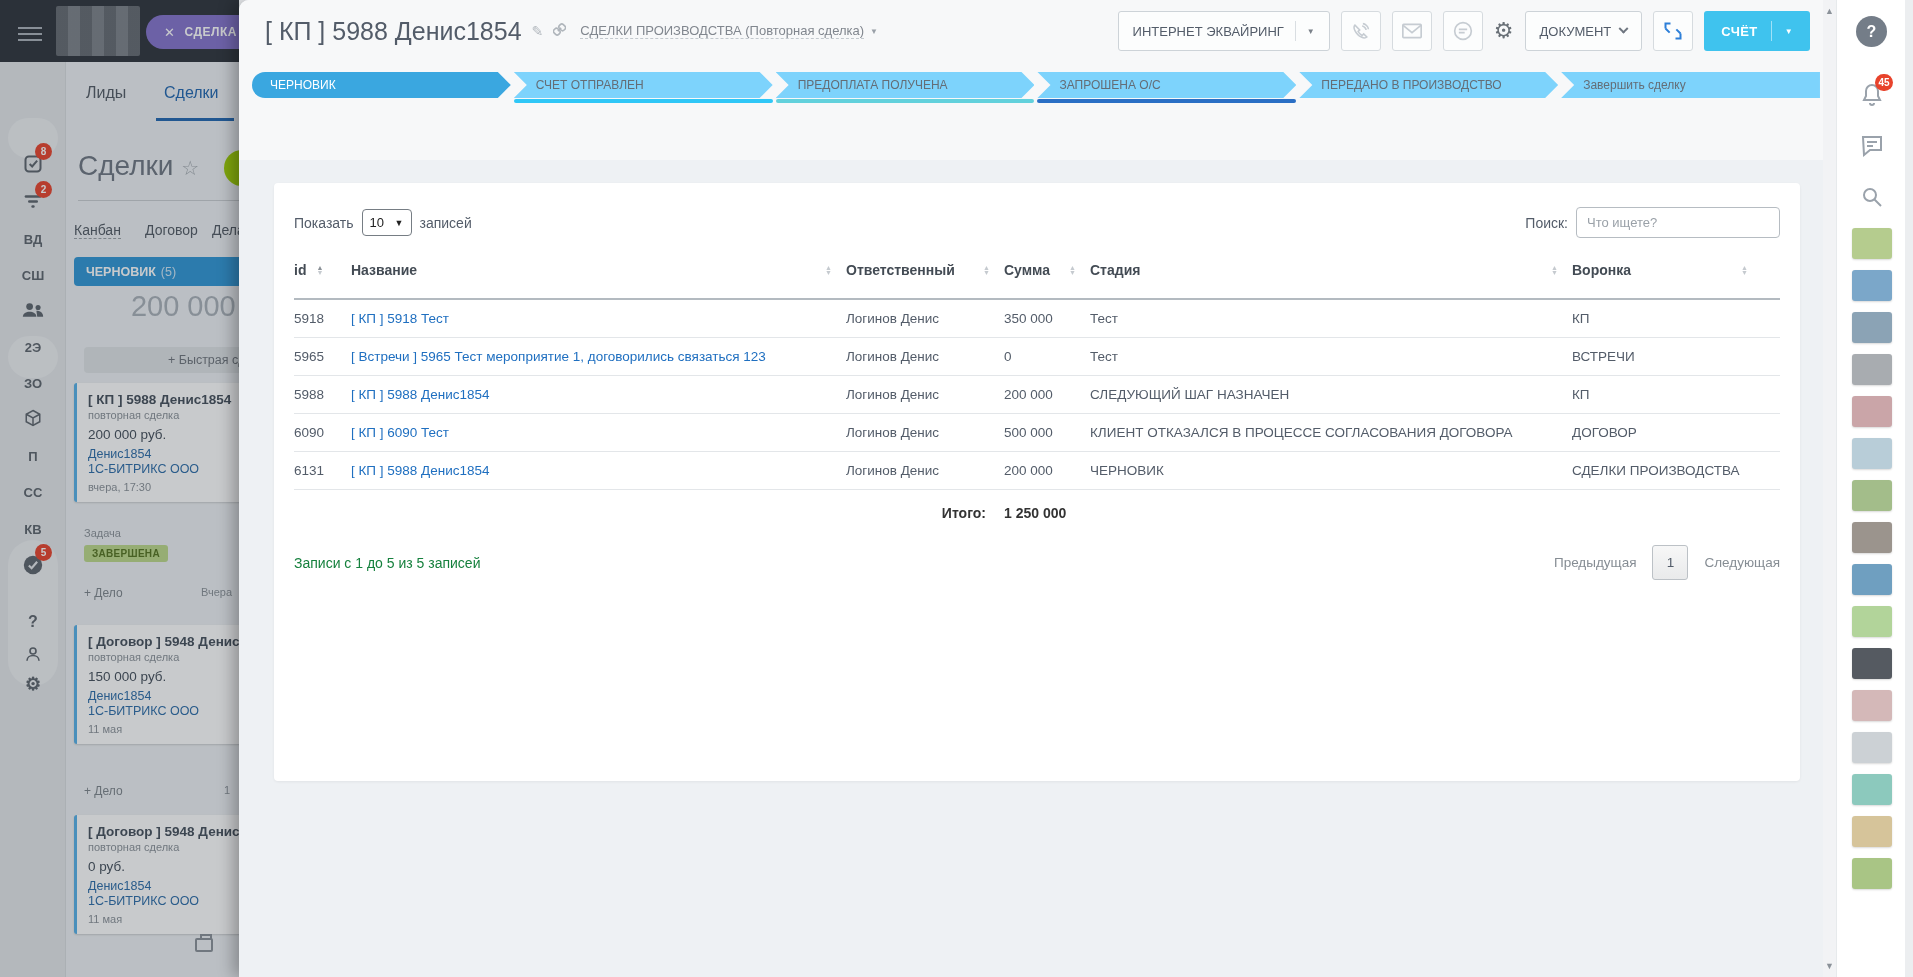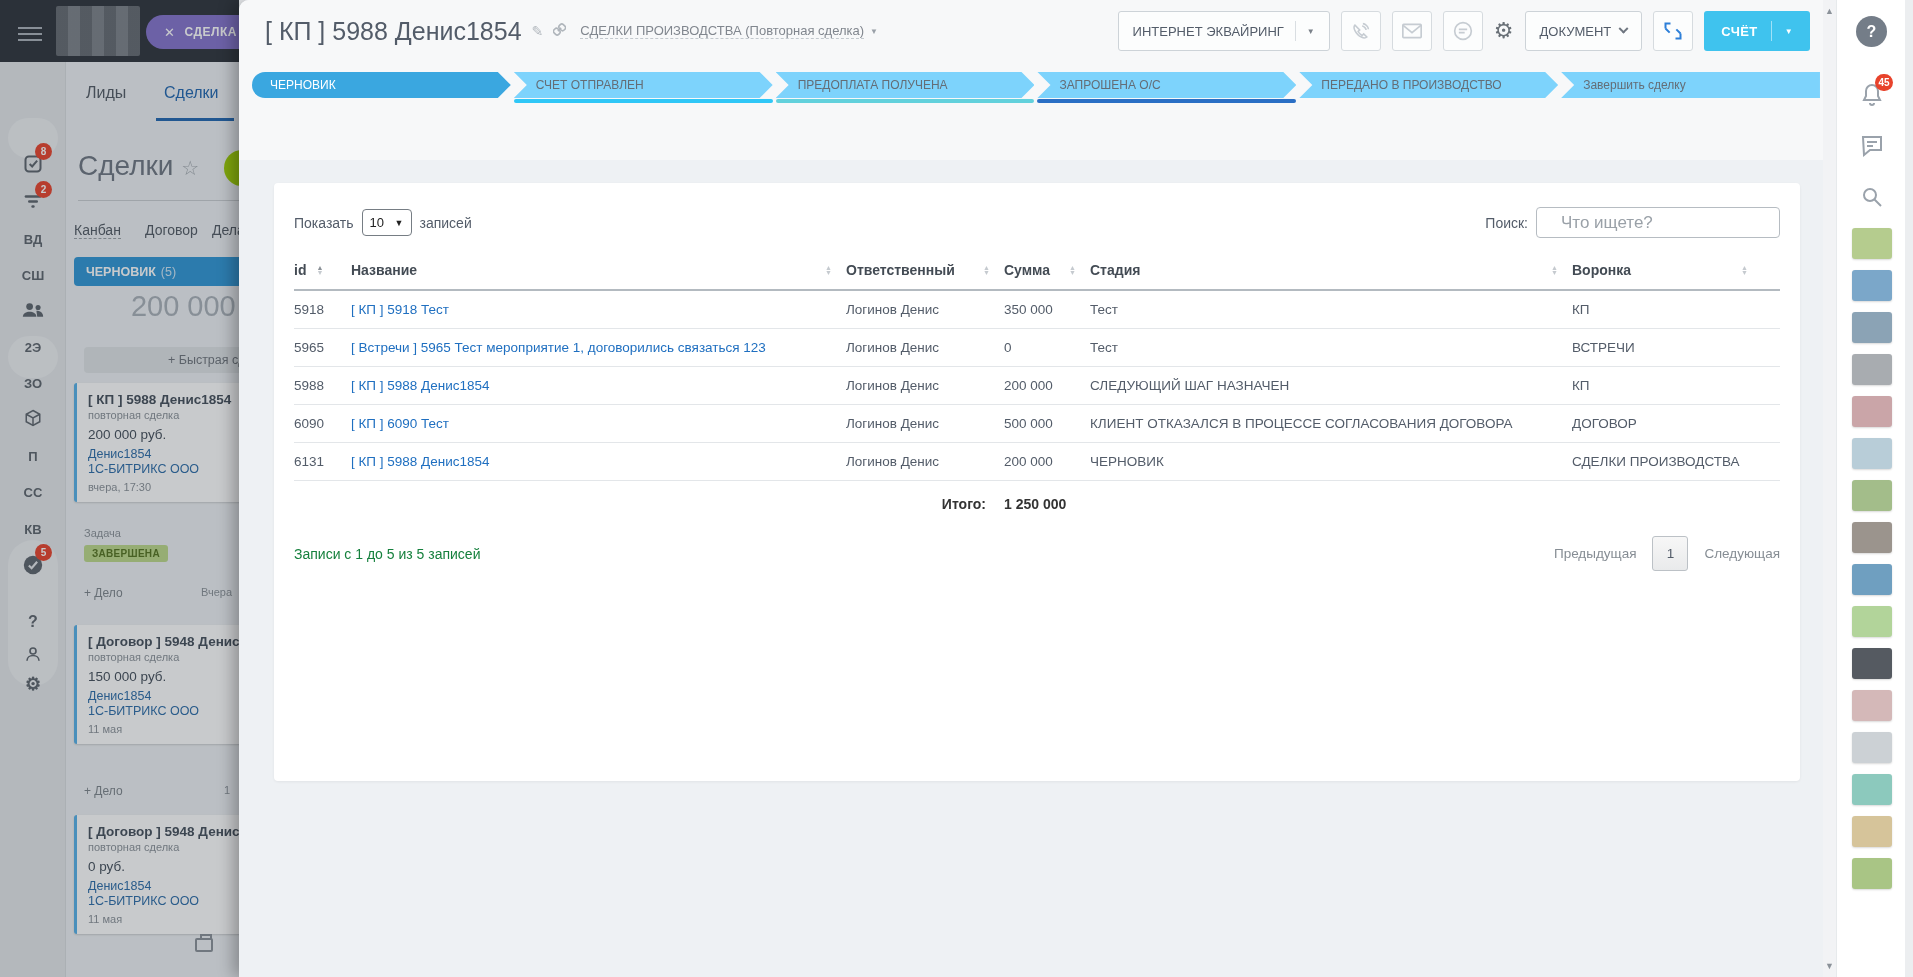--- a/index.html
+++ b/index.html
@@ -97,27 +97,27 @@
   .more-tab .chev { border-color:#535c69; width:6px; height:6px; }
 
   .pcontent { position:absolute; left:0; right:0; top:160px; bottom:0; padding:23px 36px 0 35px; }
   .grid-card { background:#fff; border-radius:4px; box-shadow:0 1px 3px rgba(0,0,0,.06); min-height:598px; padding:24px 20px 20px 20px; }
 
   .controls { display:flex; align-items:center; justify-content:space-between; font-size:14px; color:#535c69; }
   .controls .lft, .controls .rgt { display:flex; align-items:center; gap:8px; }
   .selbox { width:50px; height:27px; border:1px solid #767d84; border-radius:4px; background:#fff; display:flex;
     align-items:center; justify-content:space-between; padding:0 7px; font-size:13px; color:#222; cursor:pointer;}
   .selbox .car { font-size:9px; color:#222; }
-  .searchin { width:244px; height:31px; border:1px solid #b6bcc2; border-radius:4px; padding:0 24px; font-size:17px; color:#333;
+  .searchin { width:204px; height:31px; border:1px solid #b6bcc2; border-radius:4px; padding:0 10px; font-size:13px; color:#333;
     font-family:"Liberation Sans",sans-serif;}
   .searchin::placeholder { color:#9aa1a8; }
 
   .tbl { margin-top:24px; }
   .trow { display:grid; grid-template-columns:57px 495px 158px 86px 482px 190px; align-items:center; }
-  .thead { border-bottom:2px solid #b3bac0; padding-bottom:11px; }
+  .thead { border-bottom:2px solid #b3bac0; padding-bottom:20px; }
   .th { font-size:14px; font-weight:bold; color:#434b54; display:flex; align-items:center; justify-content:space-between; padding-right:14px; cursor:pointer;}
   .th.idcol { justify-content:flex-start; gap:10px; }
   .sort { display:flex; flex-direction:column; line-height:5px; font-size:7px; color:#c5cacf; }
   .sort .on { color:#8a9096; }
   .tr { height:38px; border-bottom:1px solid #e3e6e9; font-size:13.5px; color:#535c69; }
   .td { overflow:hidden; white-space:nowrap; text-overflow:ellipsis; }
   .td a { color:#1f6fc0; text-decoration:none; cursor:pointer; }
   .totals { margin-top:15px; }
   .totals .lbl { text-align:right; padding-right:18px; font-weight:bold; font-size:14px; color:#333; }
   .totals .val { font-weight:bold; font-size:14px; color:#333; }

